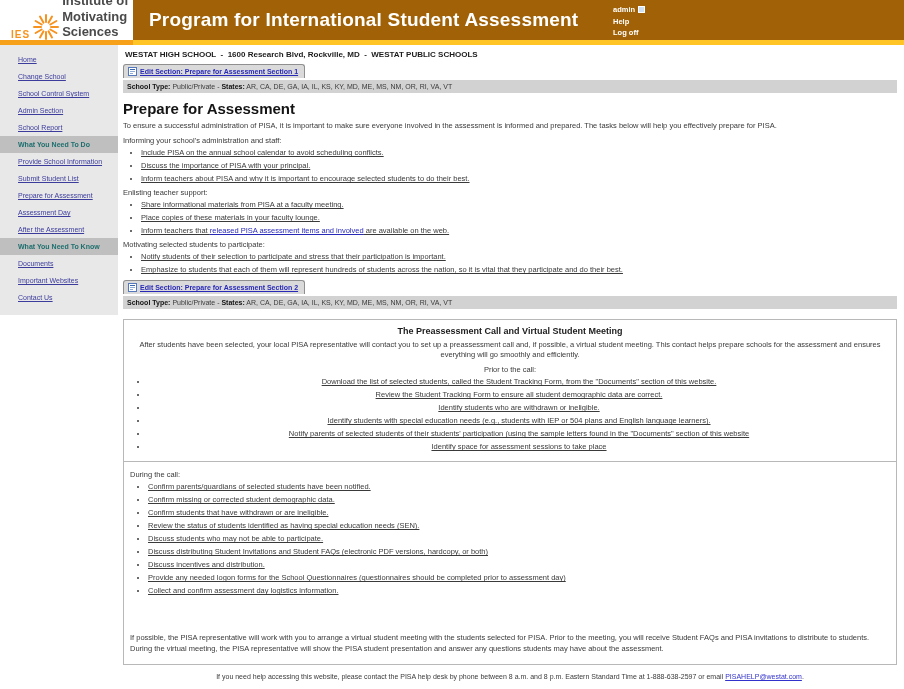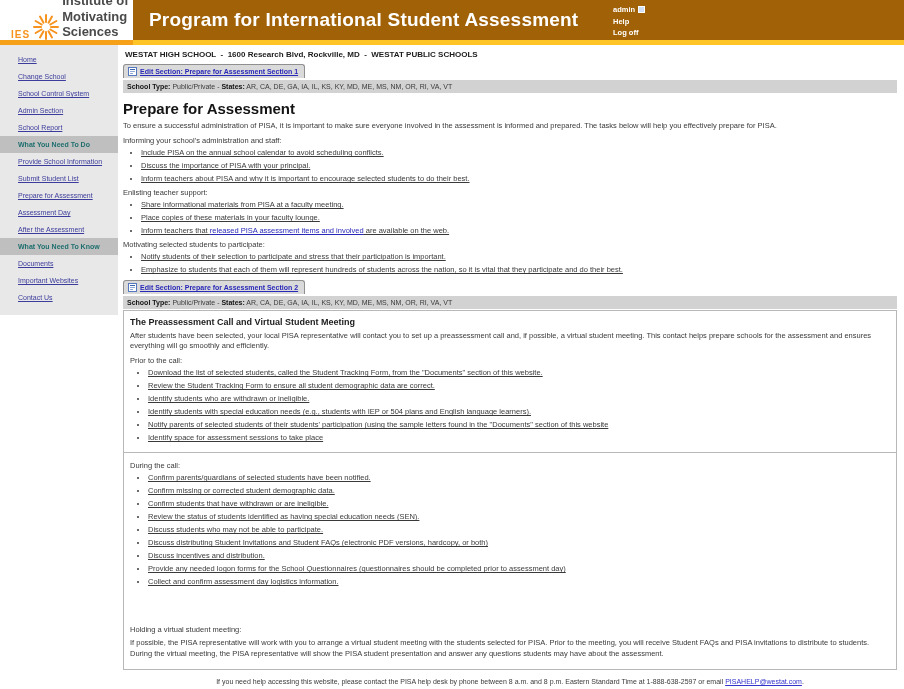--- a/index.html
+++ b/index.html
@@ -32,21 +32,21 @@
   .tab-link { font-size:7px; font-weight:bold; color:#2929B8; text-decoration:underline; }
   .type-bar { background:#D2D2D2; font-size:7px; color:#3a3a3a; padding:3px 4px; }
   .type-bar b { color:#141414; }
   .page-title { font-size:15px; font-weight:bold; color:#141414; margin:7px 0 4px; }
   p { font-size:7.5px; margin:4px 0; line-height:1.35; }
   .lead { font-size:7.5px; margin:5px 0 3px; }
   ul { margin:2px 0 4px 8px; padding-left:10px; }
   li { font-size:7.5px; margin:0 0 4px; line-height:1.2;text-decoration:underline; }
   .inline-link { color:#2929B8; text-decoration:underline; cursor:pointer; }
   .boxed { border:1px solid #B8B8B8; padding:3px 6px 6px; }
-  .boxed.first { margin-top:1px; }
+  .boxed.first { margin-top:10px;text-align:center; }
   .boxed.second { margin-top:-1px; }
   .section-h2 { font-size:9px; font-weight:bold; color:#1c1c1c; margin:3px 0 4px; }
   .gap-block { height:30px; }
   .footer { text-align:center; font-size:7px; margin-top:8px; color:#3a3a3a; }
   .footer a { color:#3333CC; text-decoration:underline; cursor:pointer; }
   svg { display:block; }
 </style>
 </head>
 <body>
 
@@ -193,21 +193,20 @@
         <li>Confirm missing or corrected student demographic data.</li>
         <li>Confirm students that have withdrawn or are ineligible.</li>
         <li>Review the status of students identified as having special education needs (SEN).</li>
         <li>Discuss students who may not be able to participate.</li>
         <li>Discuss distributing Student Invitations and Student FAQs (electronic PDF versions, hardcopy, or both)</li>
         <li>Discuss incentives and distribution.</li>
         <li>Provide any needed logon forms for the School Questionnaires (questionnaires should be completed prior to assessment day)</li>
         <li>Collect and confirm assessment day logistics information.</li>
       </ul>
       <div class="gap-block"></div>
-      <div class="lead">Holding a virtual student meeting:</div>
       <p>If possible, the PISA representative will work with you to arrange a virtual student meeting with the students selected for PISA. Prior to the meeting, you will receive Student FAQs and PISA invitations to distribute to students.  During the virtual meeting, the PISA representative will show the PISA student presentation and answer any questions students may have about the assessment.</p>
     </div>
 
     <div class="footer">
       <span>If you need help accessing this website, please contact the PISA help desk by phone between 8 a.m. and 8 p.m. Eastern Standard Time at 1-888-638-2597 or email </span><a>PISAHELP@westat.com</a><span>.</span>
     </div>
   </main>
 </div>
 
 </body></html>

